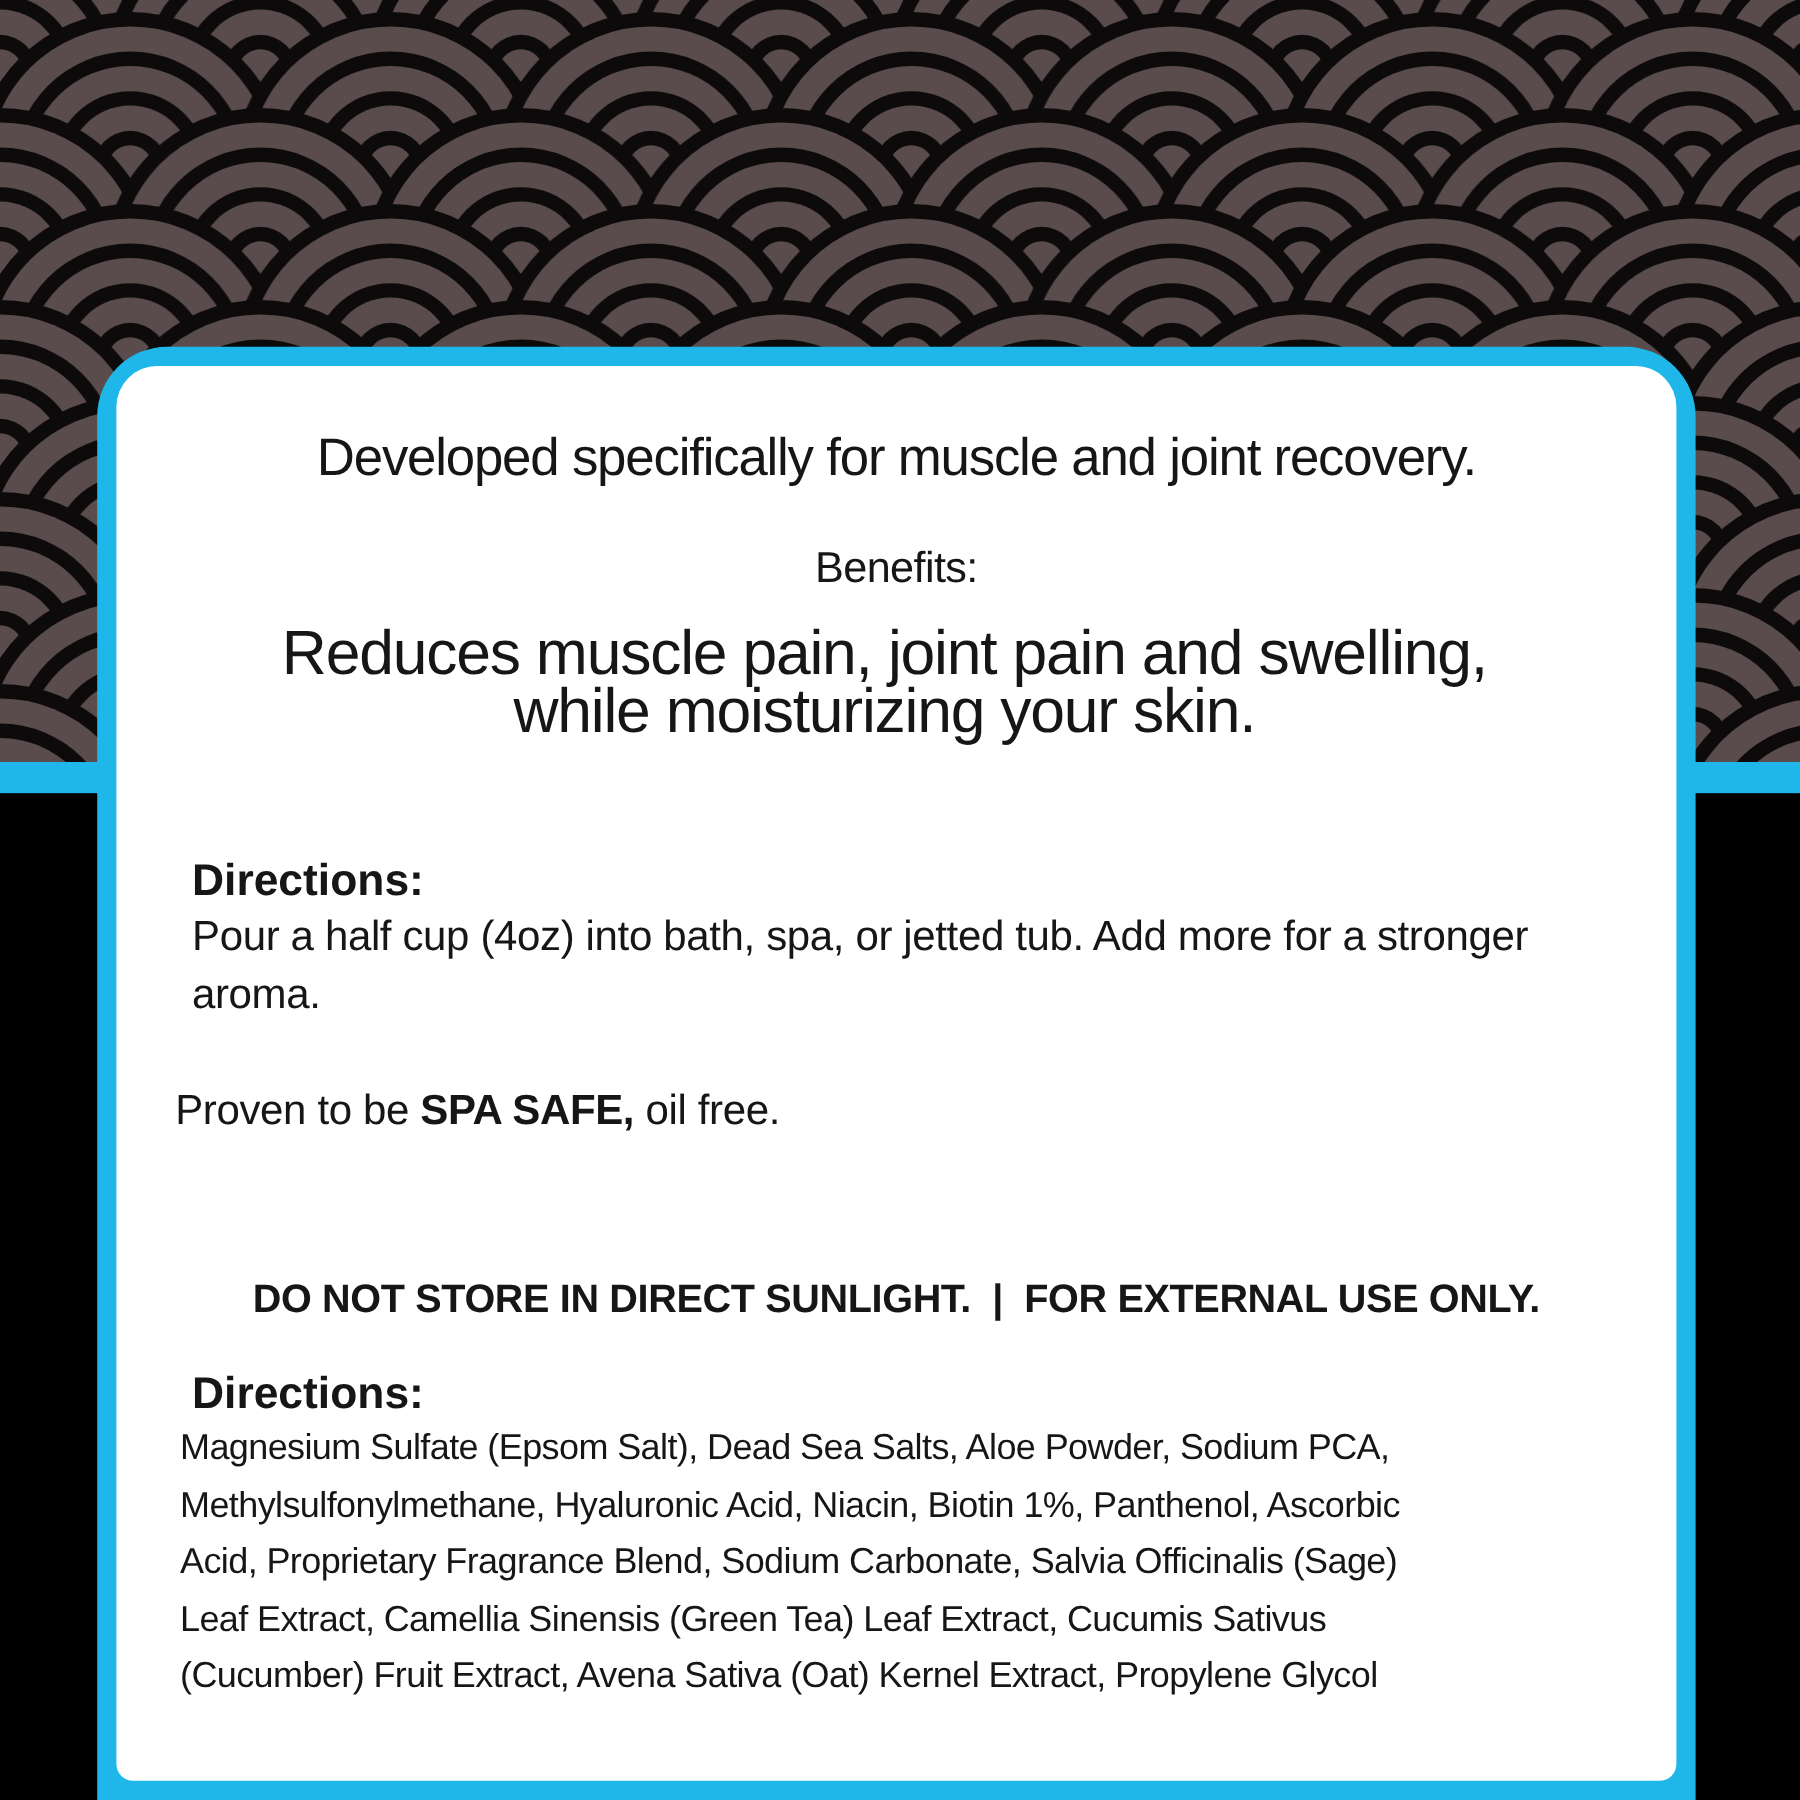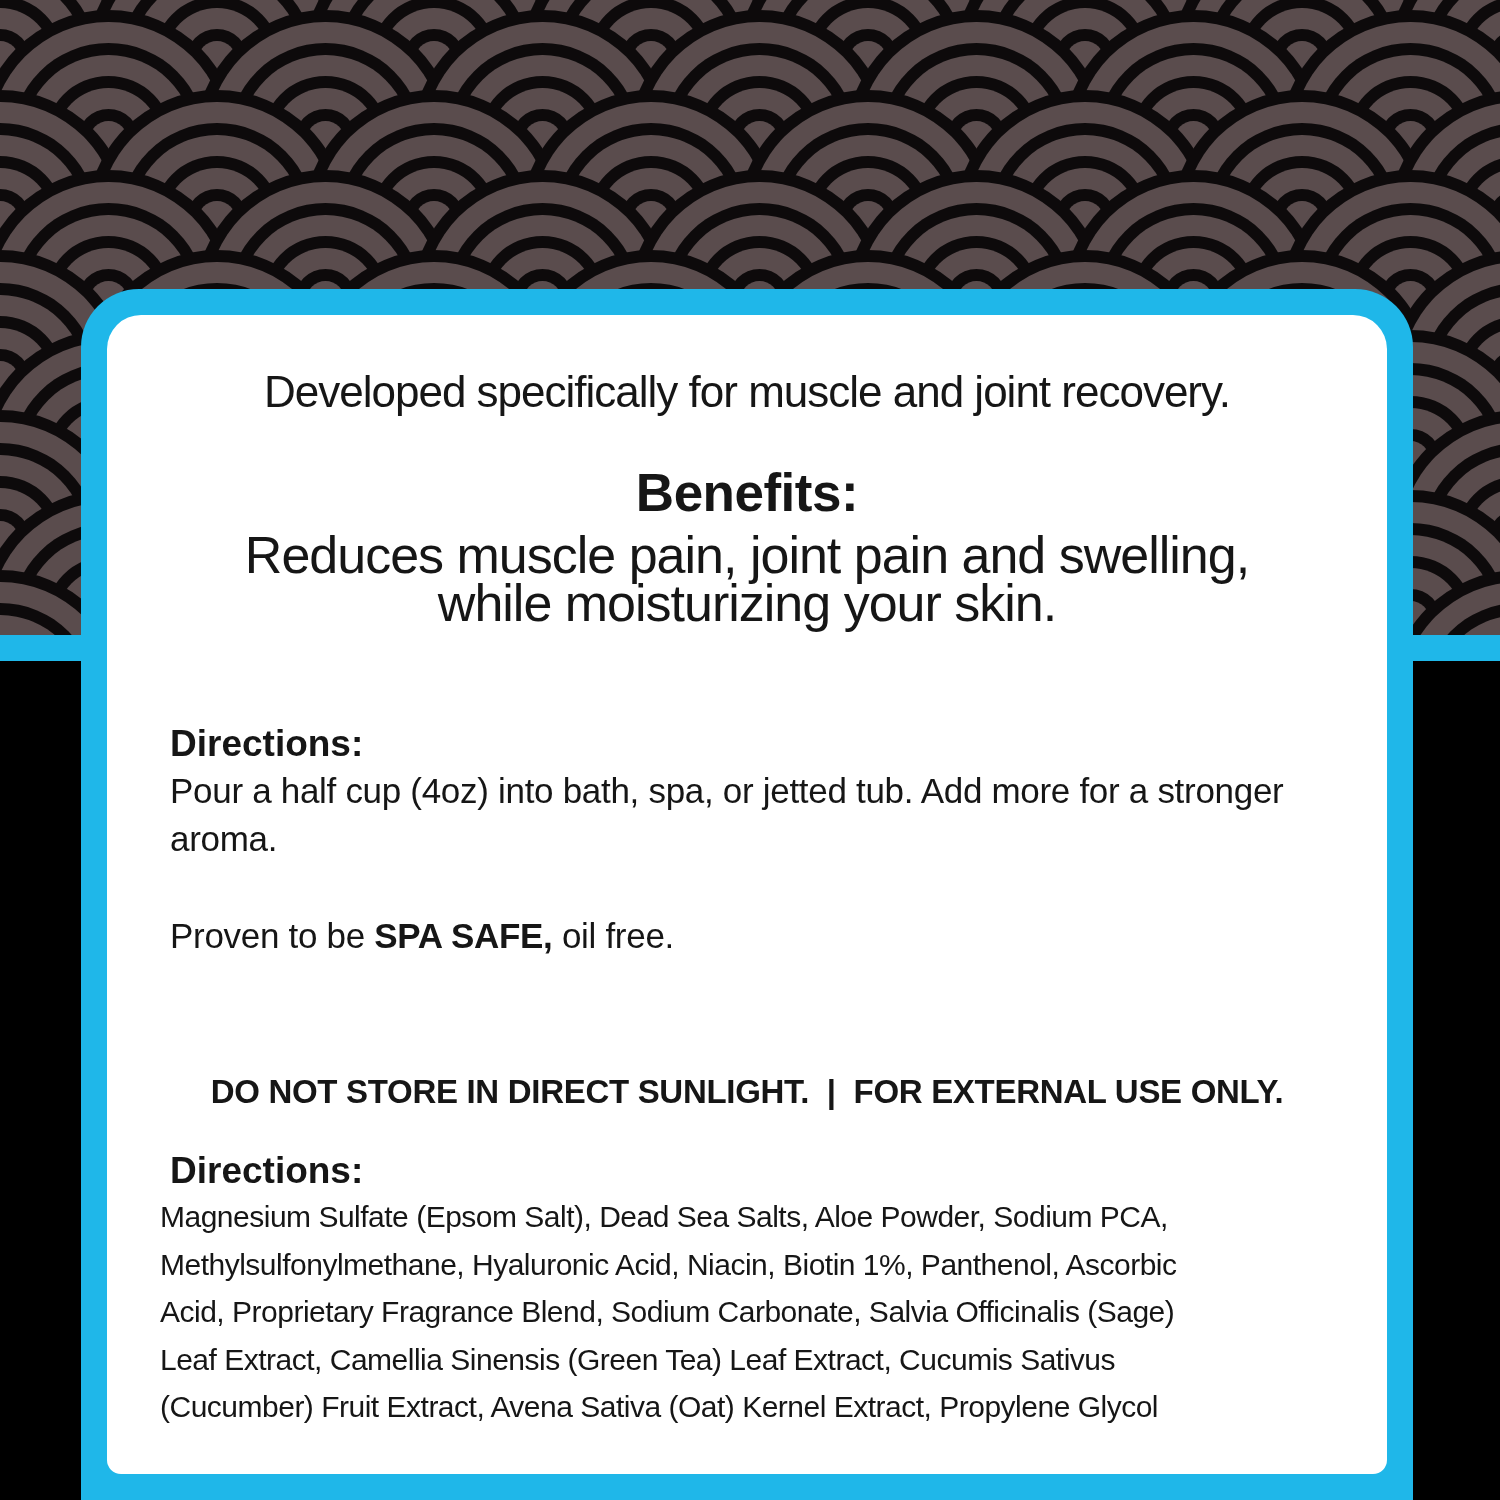--- a/index.html
+++ b/index.html
@@ -20,39 +20,39 @@
     background:var(--page-bg);
     font-family:"Liberation Sans","DejaVu Sans",sans-serif;
   }
   .pattern-wrap{position:absolute;left:0;top:0;width:1500px;height:636px;}
   .accent-band{position:absolute;left:0;top:635px;width:1500px;height:26px;background:var(--accent);}
   .card{
     position:absolute;left:81px;top:289px;
     width:1332px;height:1211px;
     background:var(--accent);
     border-radius:58px 58px 0 0;
-    padding:26px;box-sizing:border-box;
+    padding:16px;box-sizing:border-box;
   }
   .card-inner{
     position:relative;width:100%;height:100%;
     background:var(--card-bg);
     border-radius:34px 34px 14px 14px;
   }
   .card-inner > *{
     position:absolute;margin:0;
     color:var(--text);
     font-weight:400;
   }
   .center{left:0;width:100%;text-align:center;}
   .intro{top:52px;font-size:44px;letter-spacing:-1px;}
-  .benefits-heading{top:147px;font-size:53px;font-weight:700;letter-spacing:-0.5px;}
+  .benefits-heading{top:147px;font-size:36px;font-weight:400;letter-spacing:-0.5px;}
   .benefits-text{top:216px;left:90px;width:1100px;font-size:52px;line-height:48px;letter-spacing:-1px;text-align:center;}
   .directions-heading{top:408px;left:63px;font-size:37px;font-weight:700;}
   .directions-text{top:452px;left:63px;width:1158px;font-size:35px;line-height:48px;letter-spacing:-0.3px;}
-  .spa-note{top:597px;left:63px;width:1158px;font-size:35px;line-height:48px;letter-spacing:-0.3px;}
+  .spa-note{top:597px;left:49px;width:1158px;font-size:35px;line-height:48px;letter-spacing:-0.3px;}
   .spa-note b{font-weight:700;}
   .block{display:block;}
   .warning{top:746px;font-size:33px;font-weight:700;letter-spacing:-0.3px;margin-top:12px;}
   .ingredients-heading{top:835px;left:63px;font-size:37px;font-weight:700;}
   .ingredients-list{top:878px;left:53px;width:1170px;font-size:30px;line-height:47.5px;letter-spacing:-0.5px;white-space:pre-line;}
 </style>
 </head>
 <body>
 
 <div class="stage">

